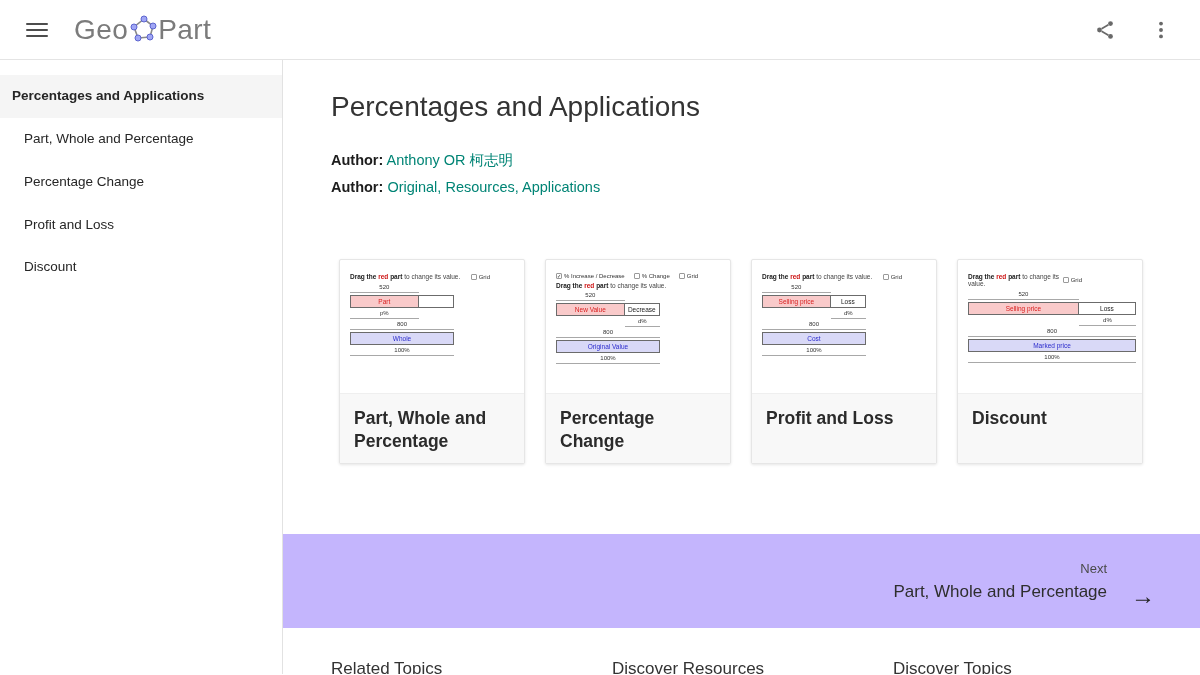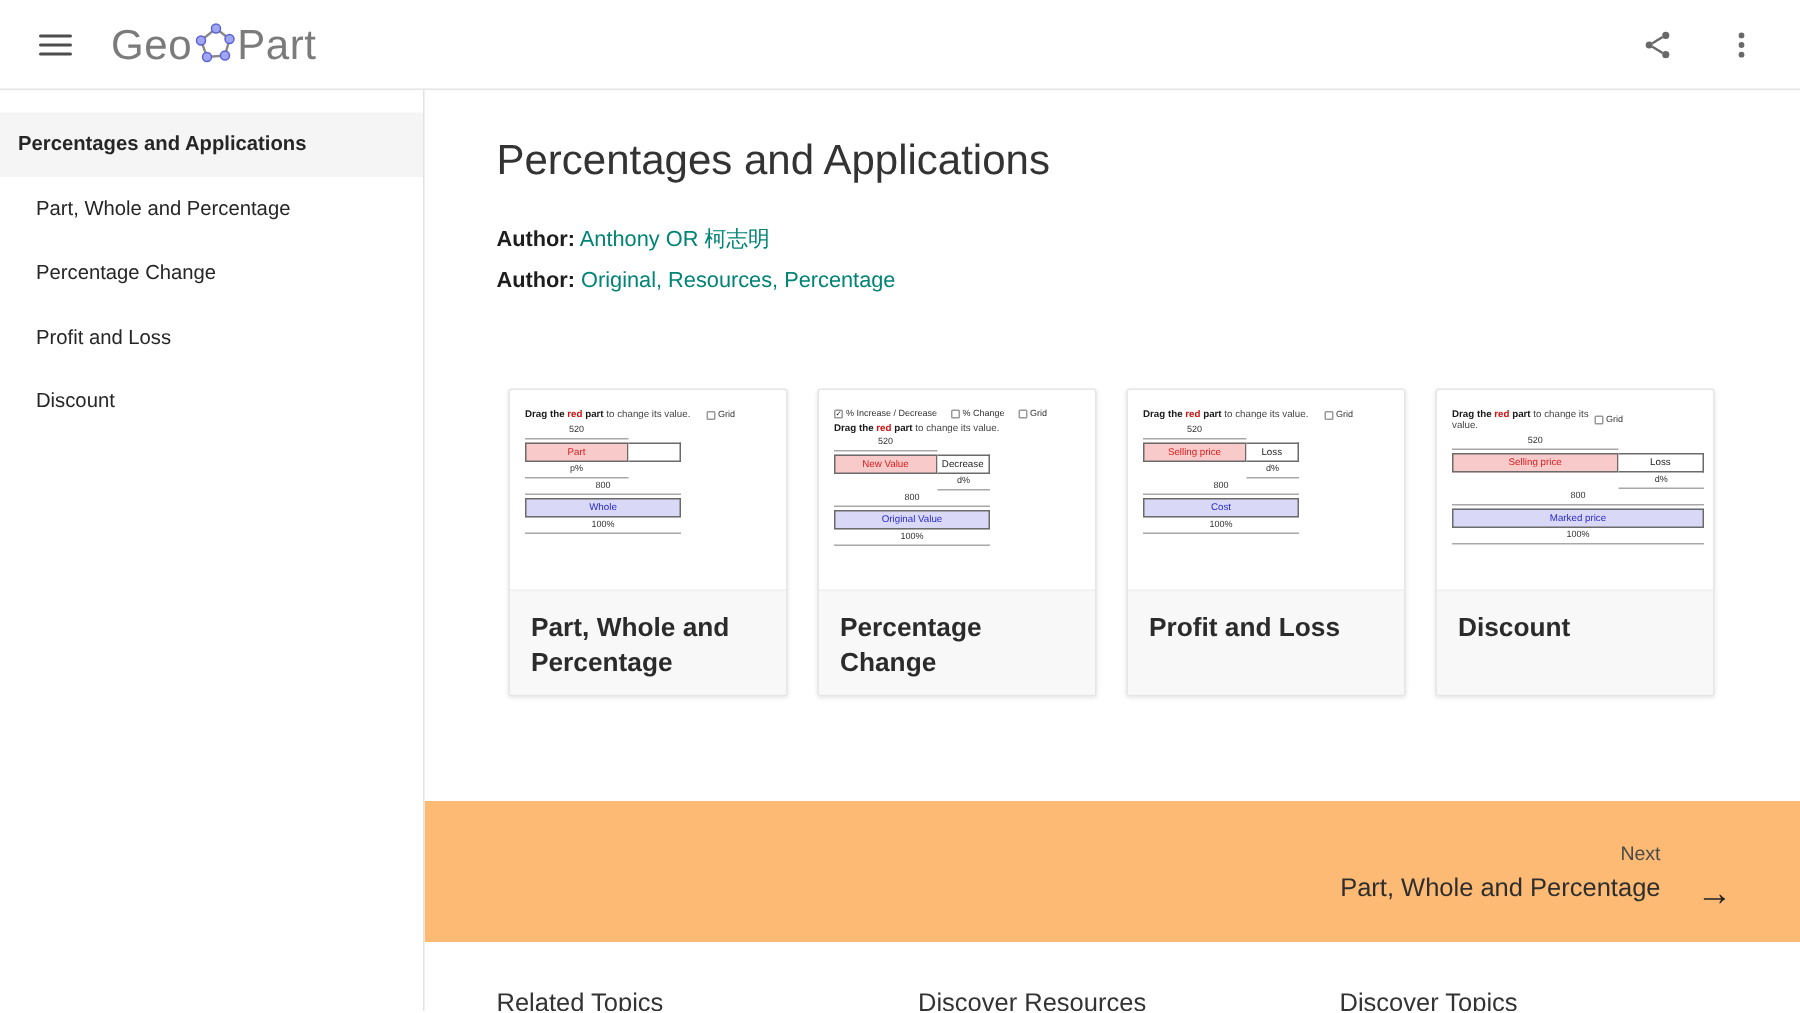--- a/index.html
+++ b/index.html
@@ -90,21 +90,21 @@
   .bar.white { background: #ffffff; color: #222; border-left: none; }
   .bar.blue { background: #d9d9f7; color: #2b2bcc; width: 100%; }
   .b66 { width: 66%; } .b34 { width: 34%; }
   .card-title {
     flex: 1; background: #f8f8f8; border-top: 1px solid #efefef;
     padding: 13px 14px; font-size: 17.5px; font-weight: 600; color: #2b2b2b; line-height: 1.3;
   }
 
   
   .next-bar {
-    margin-top: 70px; height: 94px; background: #fdba74;
+    margin-top: 70px; height: 94px; background: #c4b5fd;
     display: flex; align-items: center; justify-content: flex-end;
     padding-right: 45px; gap: 24px; cursor: pointer;
   }
   .next-text { text-align: right; }
   .next-label { font-size: 13px; color: #4a4a4a; }
   .next-title { font-size: 17px; color: #2e2e2e; font-weight: 500; margin-top: 6px; }
   .next-arrow { font-size: 24px; color: #222; margin-top: 30px; line-height: 1; }
 
   
   .footer { display: flex; padding-left: 48px; margin-top: 31px; }
@@ -164,21 +164,21 @@
   <div class="content">
     <div class="content-head">
       <h1 class="page-title">Percentages and Applications</h1>
       <div class="meta">
         <div>
           <span class="lbl">Author:</span>
           <span class="link">Anthony OR 柯志明</span>
         </div>
         <div>
           <span class="lbl">Author:</span>
-          <span class="link">Original</span><span class="link">, </span><span class="link">Resources</span><span class="link">, </span><span class="link">Percentage</span>
+          <span class="link">Original</span><span class="link">, </span><span class="link">Resources</span><span class="link">, </span><span class="link">Applications</span>
         </div>
       </div>
     </div>
 
     <div class="cards">
 
       <div class="card">
         <div class="thumb">
           <div class="thumb-top">
             <div class="drag-text">

